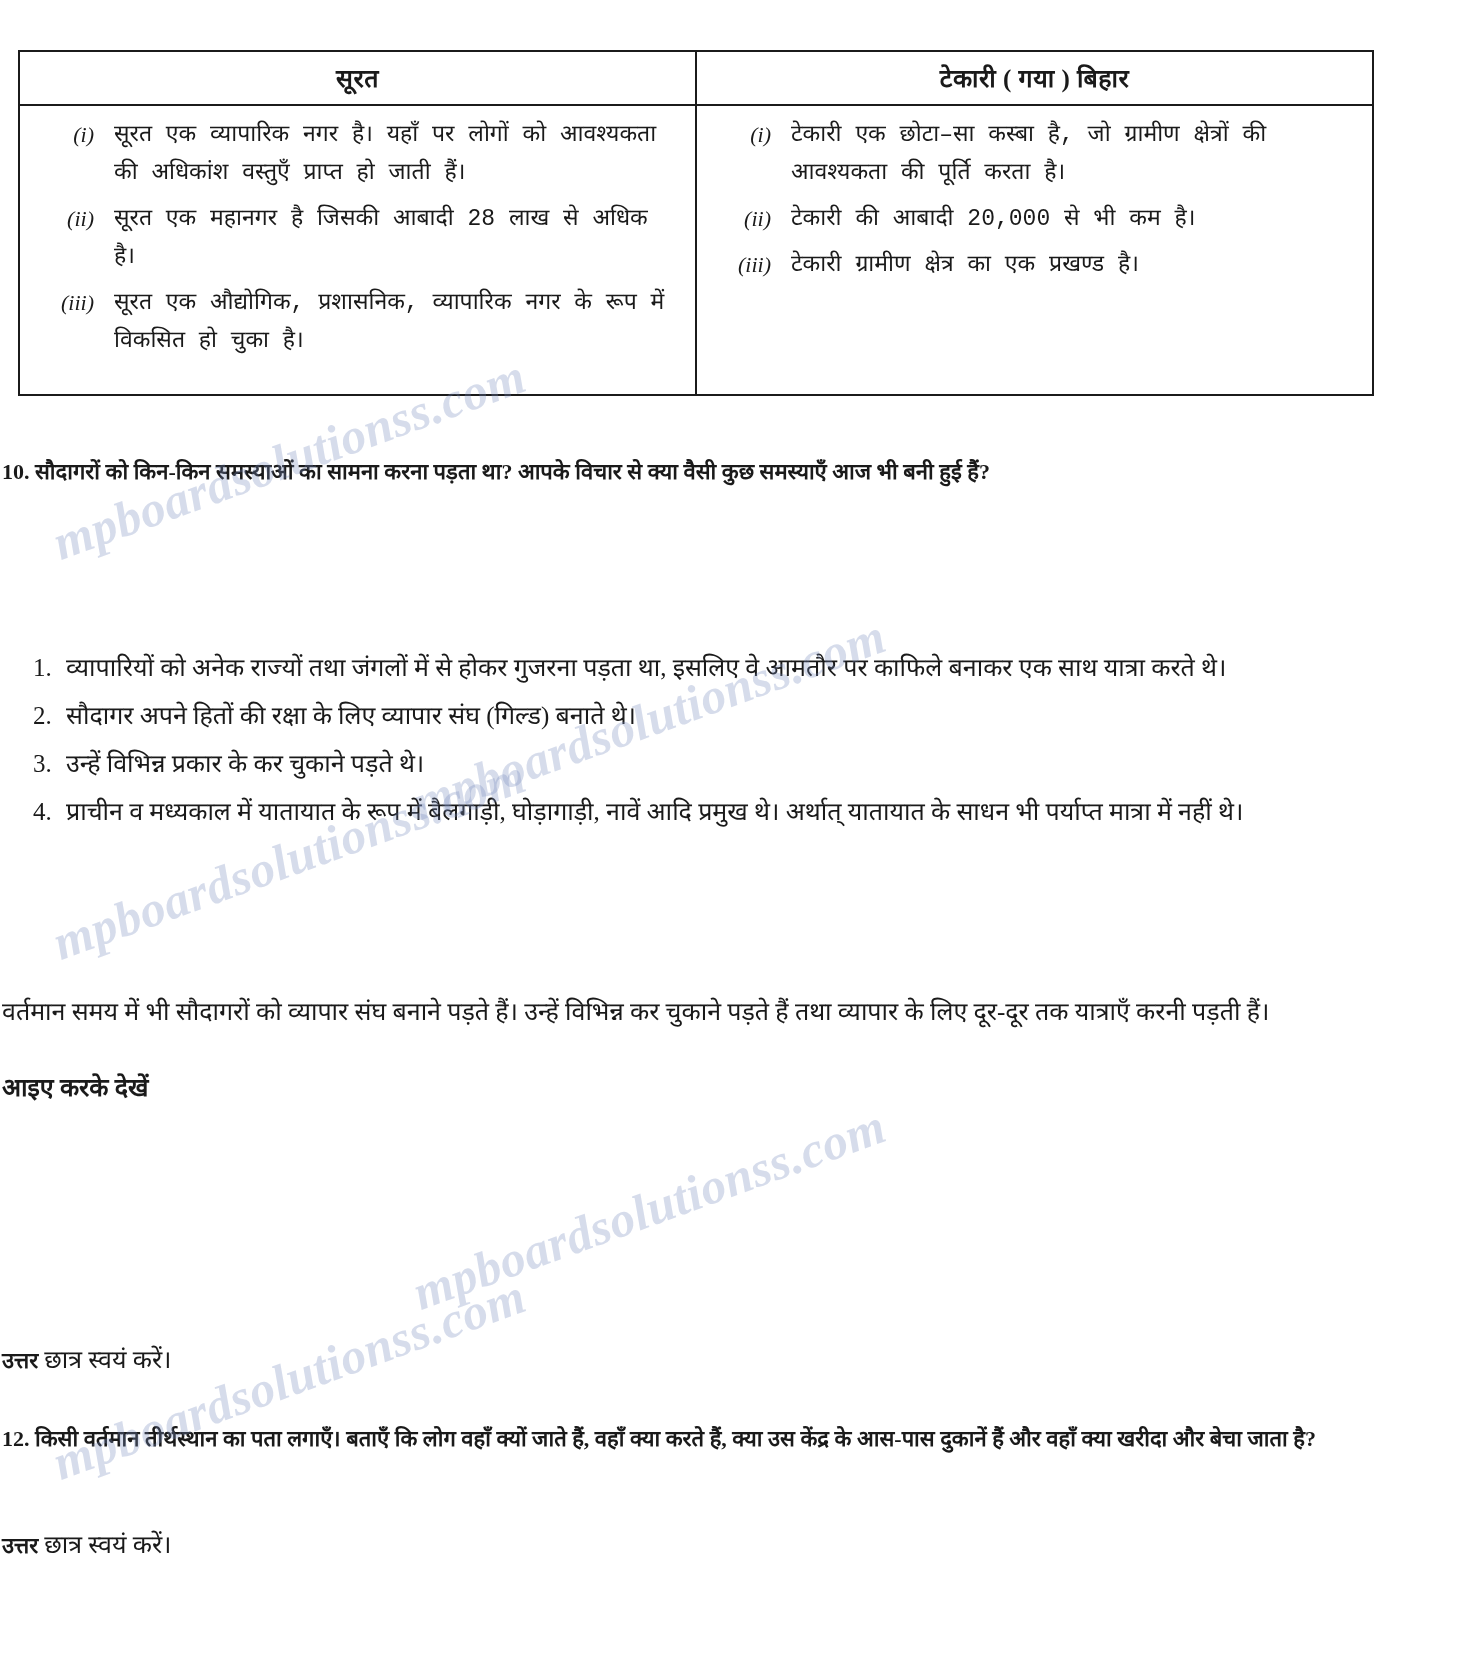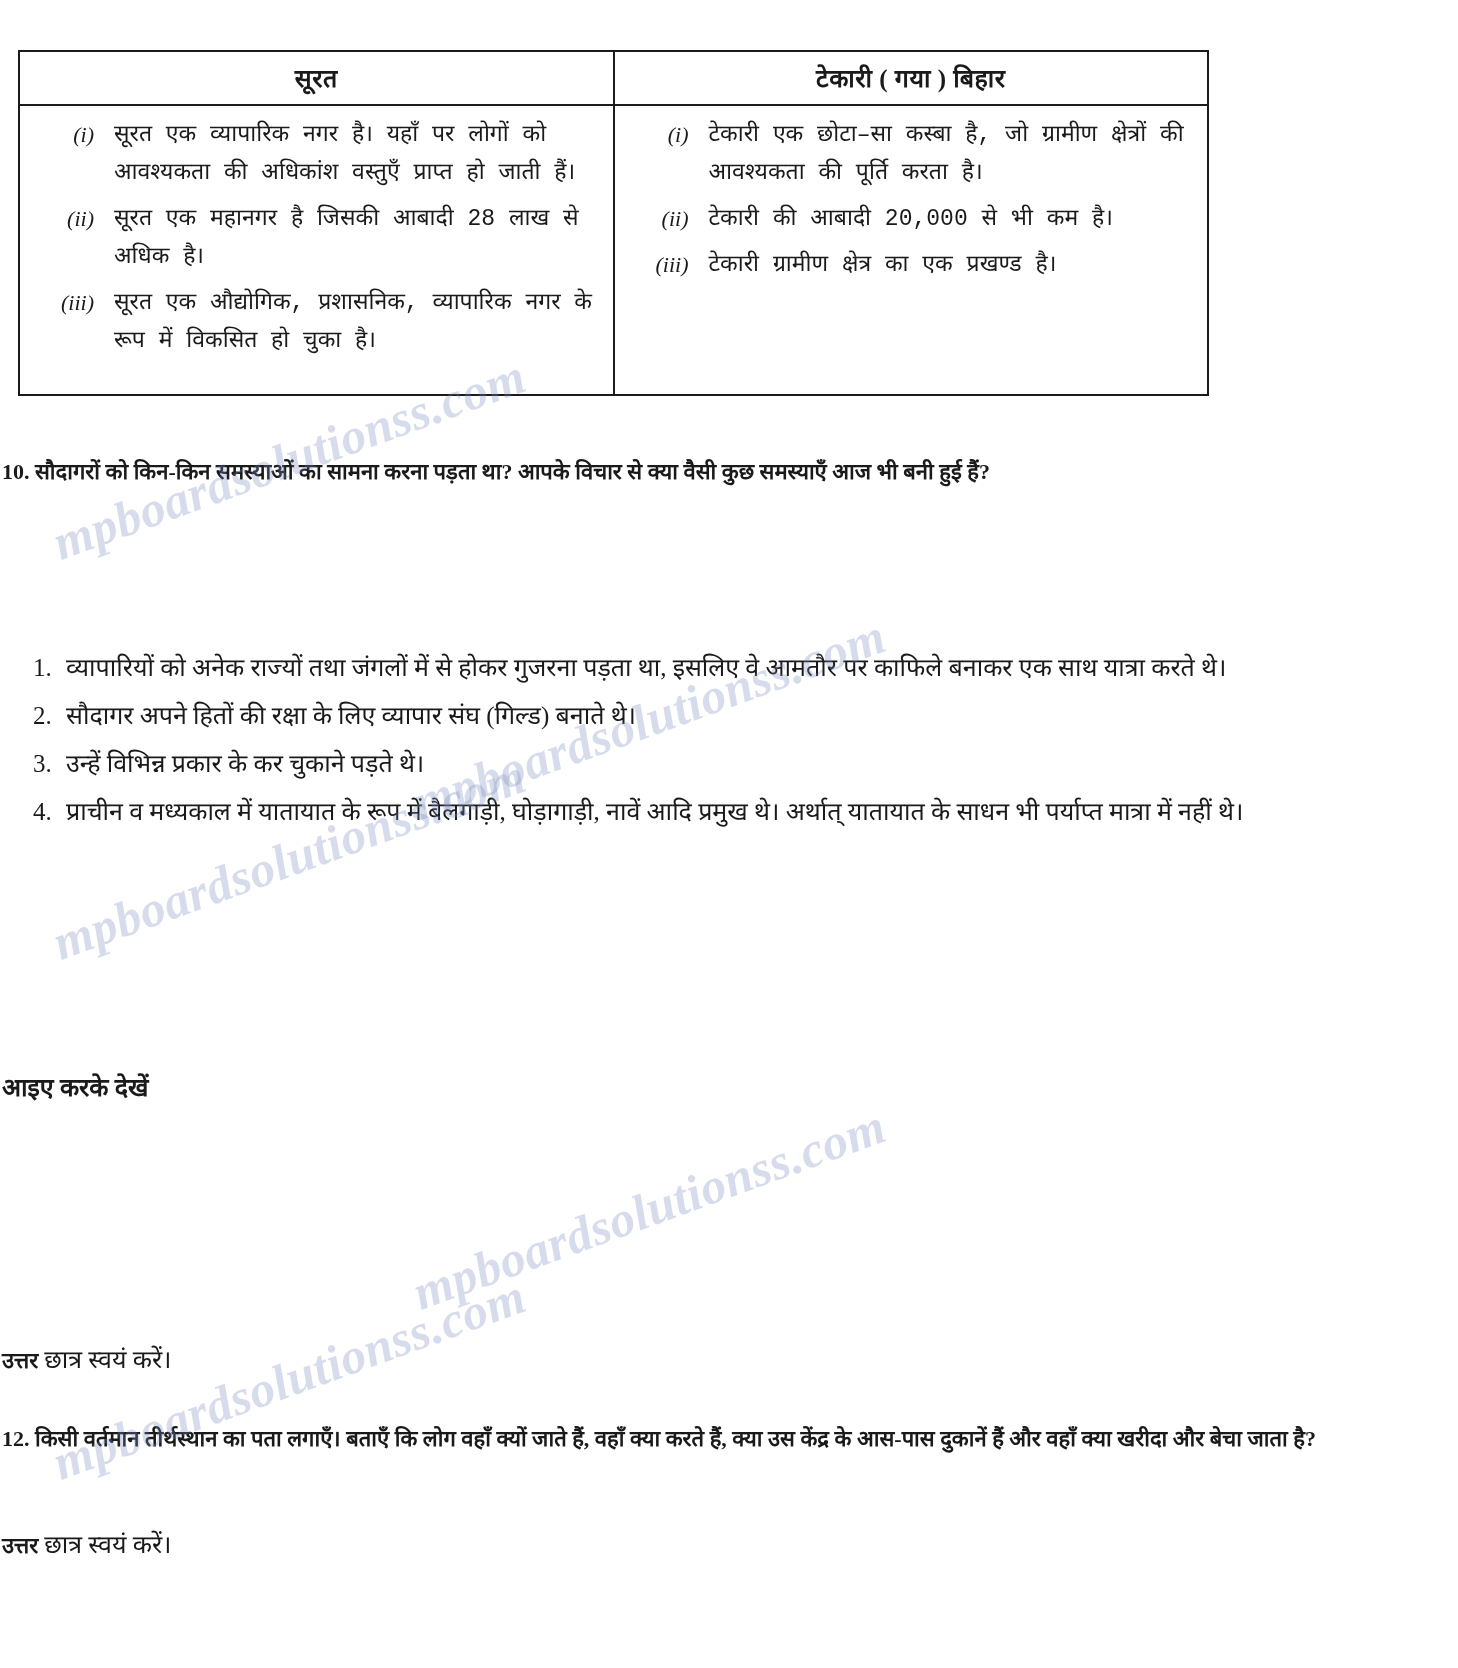--- a/index.html
+++ b/index.html
@@ -56,21 +56,21 @@
     font-weight: 700;
     font-size: 22px;
     margin-right: 6px;
   }
 
   
   .cmp-table {
     position: absolute;
     left: 18px;
     top: 50px;
-    width: 1191px;
+    width: 1356px;
     border: 2px solid #1b1b1b;
     border-collapse: collapse;
     background: #fff;
     z-index: 2;
   }
   .cmp-table col.c1 { width: 50%; }
   .cmp-table col.c2 { width: 50%; }
   .cmp-table th,
   .cmp-table td {
     border: 2px solid #1b1b1b;
@@ -220,20 +220,23 @@
 
   <div class="blk" id="b-list">
     <ol class="steps">
       <li>व्यापारियों को अनेक राज्यों तथा जंगलों में से होकर गुजरना पड़ता था, इसलिए वे आमतौर पर काफिले बनाकर एक साथ यात्रा करते थे।</li>
       <li>सौदागर अपने हितों की रक्षा के लिए व्यापार संघ (गिल्ड) बनाते थे।</li>
       <li>उन्हें विभिन्न प्रकार के कर चुकाने पड़ते थे।</li>
       <li>प्राचीन व मध्यकाल में यातायात के रूप में बैलगाड़ी, घोड़ागाड़ी, नावें आदि प्रमुख थे।  अर्थात् यातायात के साधन भी पर्याप्त मात्रा में नहीं थे।</li>
     </ol>
   </div>
 
+  <div class="blk" id="b-closing">
+    <div class="para">वर्तमान समय में भी सौदागरों को व्यापार संघ बनाने पड़ते हैं। उन्हें विभिन्न कर चुकाने पड़ते हैं तथा व्यापार के लिए दूर-दूर तक यात्राएँ करनी पड़ती हैं।</div>
+  </div>
 
   <div class="blk" id="b-activity">
     <div class="section-title">आइए करके देखें</div>
   </div>
 
 
   <div class="blk" id="b-a11">
     <div class="ans-line">
       <span class="lbl">उत्तर</span><span>छात्र स्वयं करें।</span>
     </div>

